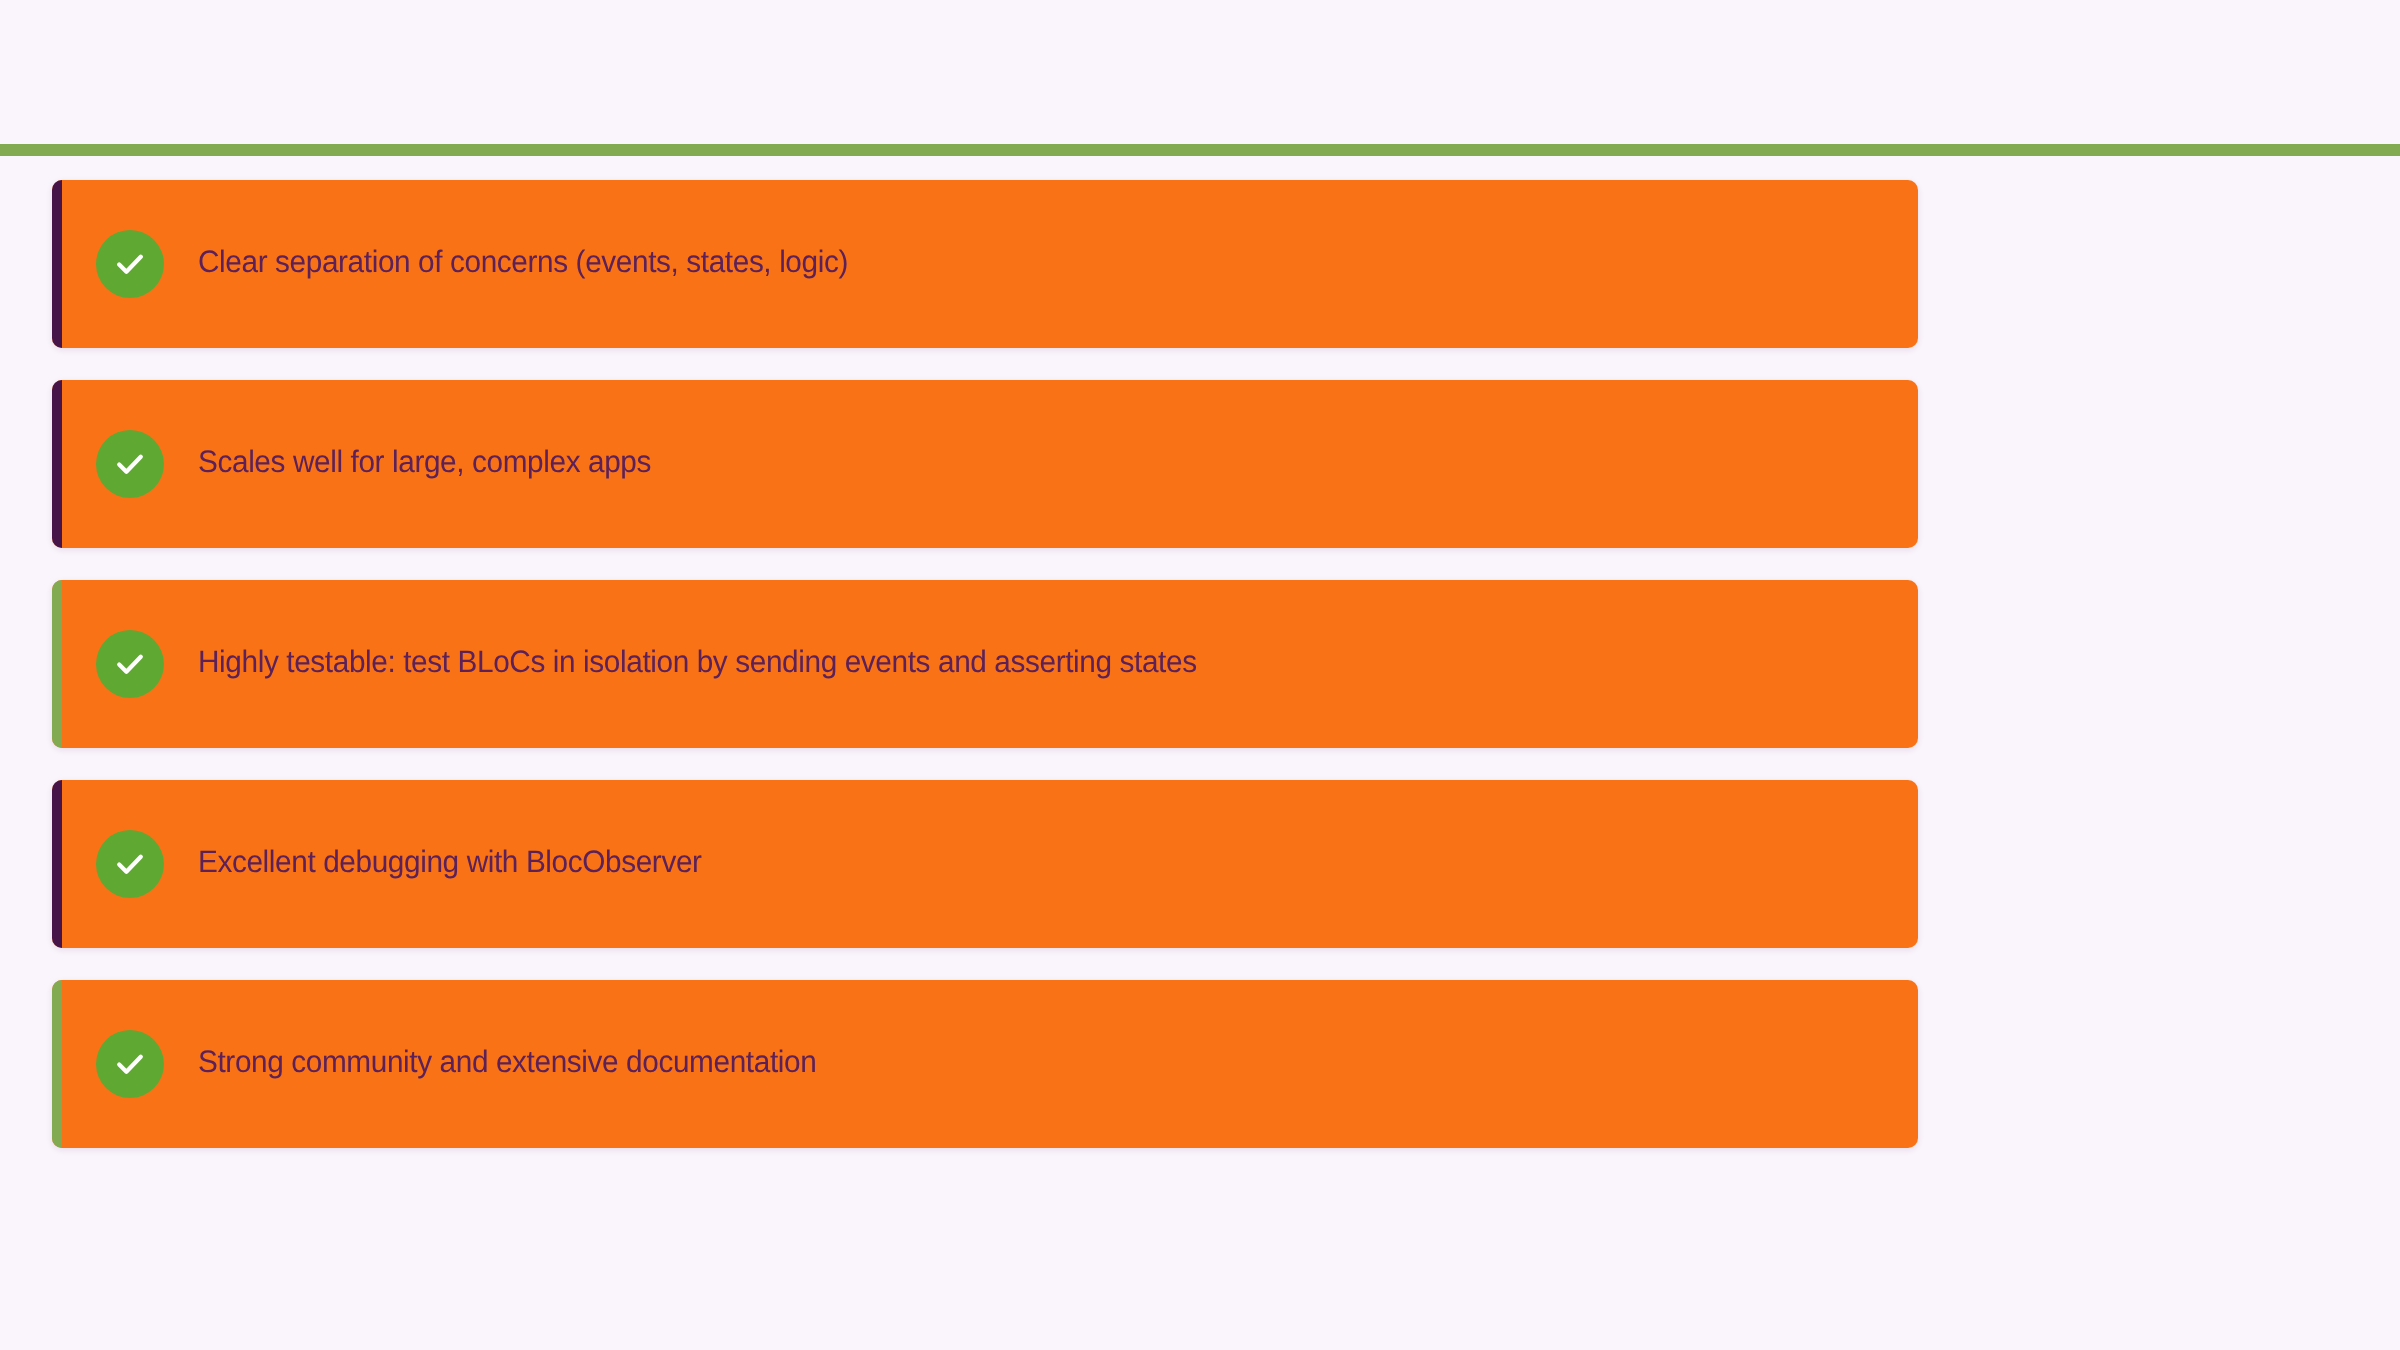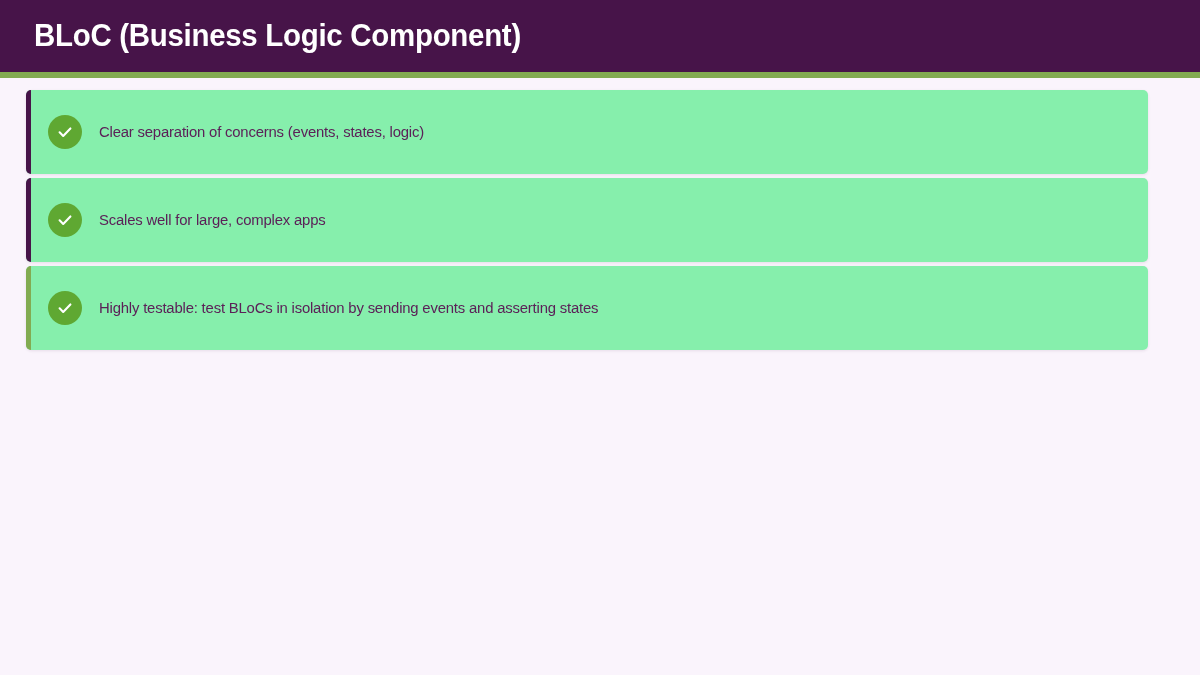--- a/index.html
+++ b/index.html
@@ -32,26 +32,26 @@
     background:#82ab51;
   }
 
   
   #card-list {
     position:absolute; left:26px; top:90px;
     width:1147px;
   }
   .card {
     position:relative;
-    width:1122px; height:84px;
-    background:#86efac;
+    width:933px; height:84px;
+    background:#f97316;
     border-radius:5px;
     box-shadow:0 1px 3px rgba(71,20,73,0.10);
     display:flex; align-items:center;
-    margin-bottom:4px;
+    margin-bottom:16px;
     overflow:hidden;
   }
   .card-accent {
     position:absolute; left:0; top:0;
     width:5px; height:84px;
   }
   .accent-purple { background:#471449; }
   .accent-green  { background:#82ab51; }
 
   .check-icon {
@@ -71,23 +71,20 @@
     transform:scaleX(0.96);
     transform-origin:left center;
     white-space:nowrap;
   }
 </style>
 </head>
 <body>
 
 <div id="slide">
 
-  <div id="header">
-    <div id="header-title">BLoC (Business Logic Component)</div>
-  </div>
   <div id="header-accent"></div>
 
   <div id="card-list">
       <div class="card">
         <div class="card-accent accent-purple"></div>
         <span class="check-icon">
           <svg width="20" height="20" viewBox="0 0 20 20" aria-hidden="true">
             <path d="M4.6 10.3 L8.2 13.9 L15.4 6.4" fill="none" stroke="#ffffff" stroke-width="2.1" stroke-linecap="round" stroke-linejoin="round"></path>
           </svg>
         </span>
@@ -104,15 +101,33 @@
       </div>
       <div class="card">
         <div class="card-accent accent-green"></div>
         <span class="check-icon">
           <svg width="20" height="20" viewBox="0 0 20 20" aria-hidden="true">
             <path d="M4.6 10.3 L8.2 13.9 L15.4 6.4" fill="none" stroke="#ffffff" stroke-width="2.1" stroke-linecap="round" stroke-linejoin="round"></path>
           </svg>
         </span>
         <span class="card-text">Highly testable: test BLoCs in isolation by sending events and asserting states</span>
       </div>
+      <div class="card">
+        <div class="card-accent accent-purple"></div>
+        <span class="check-icon">
+          <svg width="20" height="20" viewBox="0 0 20 20" aria-hidden="true">
+            <path d="M4.6 10.3 L8.2 13.9 L15.4 6.4" fill="none" stroke="#ffffff" stroke-width="2.1" stroke-linecap="round" stroke-linejoin="round"></path>
+          </svg>
+        </span>
+        <span class="card-text">Excellent debugging with BlocObserver</span>
+      </div>
+      <div class="card">
+        <div class="card-accent accent-green"></div>
+        <span class="check-icon">
+          <svg width="20" height="20" viewBox="0 0 20 20" aria-hidden="true">
+            <path d="M4.6 10.3 L8.2 13.9 L15.4 6.4" fill="none" stroke="#ffffff" stroke-width="2.1" stroke-linecap="round" stroke-linejoin="round"></path>
+          </svg>
+        </span>
+        <span class="card-text">Strong community and extensive documentation</span>
+      </div>
     </div>
 
 </div>
 
 </body></html>

